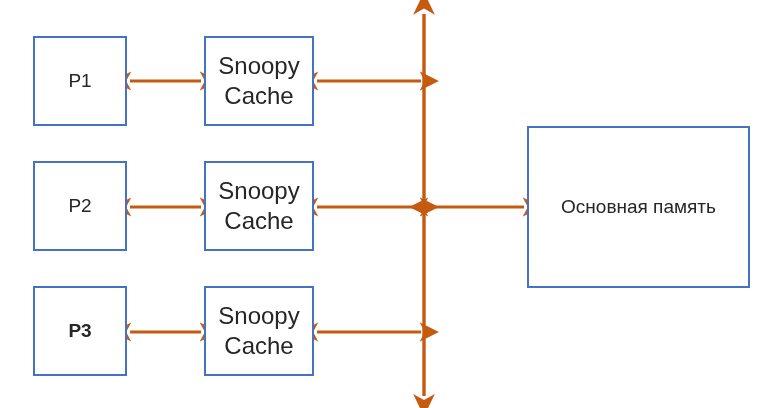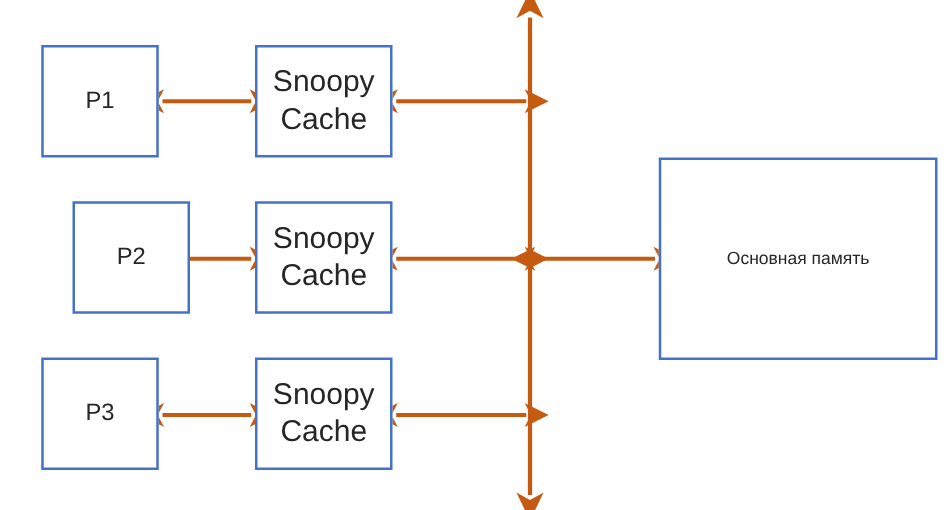--- a/index.html
+++ b/index.html
@@ -29,21 +29,21 @@
     color: #262626;
     line-height: 1.25;
   }
   .proc-box {
     font-size: 19px;
   }
   .cache-box {
     font-size: 24px;
   }
   .memory-box {
-    font-size: 14px;
+    font-size: 19px;
     justify-content: center;
   }
   .cache-label {
     display: block;
   }
   .svg-layer {
     position: absolute;
     left: 0;
     top: 0;
     width: 760px;
@@ -82,24 +82,24 @@
 
     <line x1="130" y1="332" x2="201" y2="332" stroke="#C55A11" stroke-width="3.2" marker-start="url(#arrowStart)" marker-end="url(#arrowEnd)"></line>
     <line x1="317" y1="332" x2="421" y2="332" stroke="#C55A11" stroke-width="3.2" marker-start="url(#arrowStart)" marker-end="url(#arrowEnd)"></line>
 
     <line x1="427" y1="207" x2="524" y2="207" stroke="#C55A11" stroke-width="3.2" marker-start="url(#arrowStart)" marker-end="url(#arrowEnd)"></line>
   </svg>
 
   <div class="node-box proc-box" style="left:33px; top:36px; width:94px; height:90px;">
     <span>P1</span>
   </div>
-  <div class="node-box proc-box" style="left:33px; top:161px; width:94px; height:90px;margin-left:25px;">
+  <div class="node-box proc-box" style="left:33px; top:161px; width:94px; height:90px;">
     <span>P2</span>
   </div>
-  <div class="node-box proc-box" style="left:33px; top:286px; width:94px; height:90px;">
+  <div class="node-box proc-box" style="left:33px; top:286px; width:94px; height:90px;font-weight:bold;">
     <span>P3</span>
   </div>
 
   <div class="node-box cache-box" style="left:204px; top:36px; width:110px; height:90px;">
     <span>
       <span class="cache-label">Snoopy</span>
       <span class="cache-label">Cache</span>
     </span>
   </div>
   <div class="node-box cache-box" style="left:204px; top:161px; width:110px; height:90px;">

